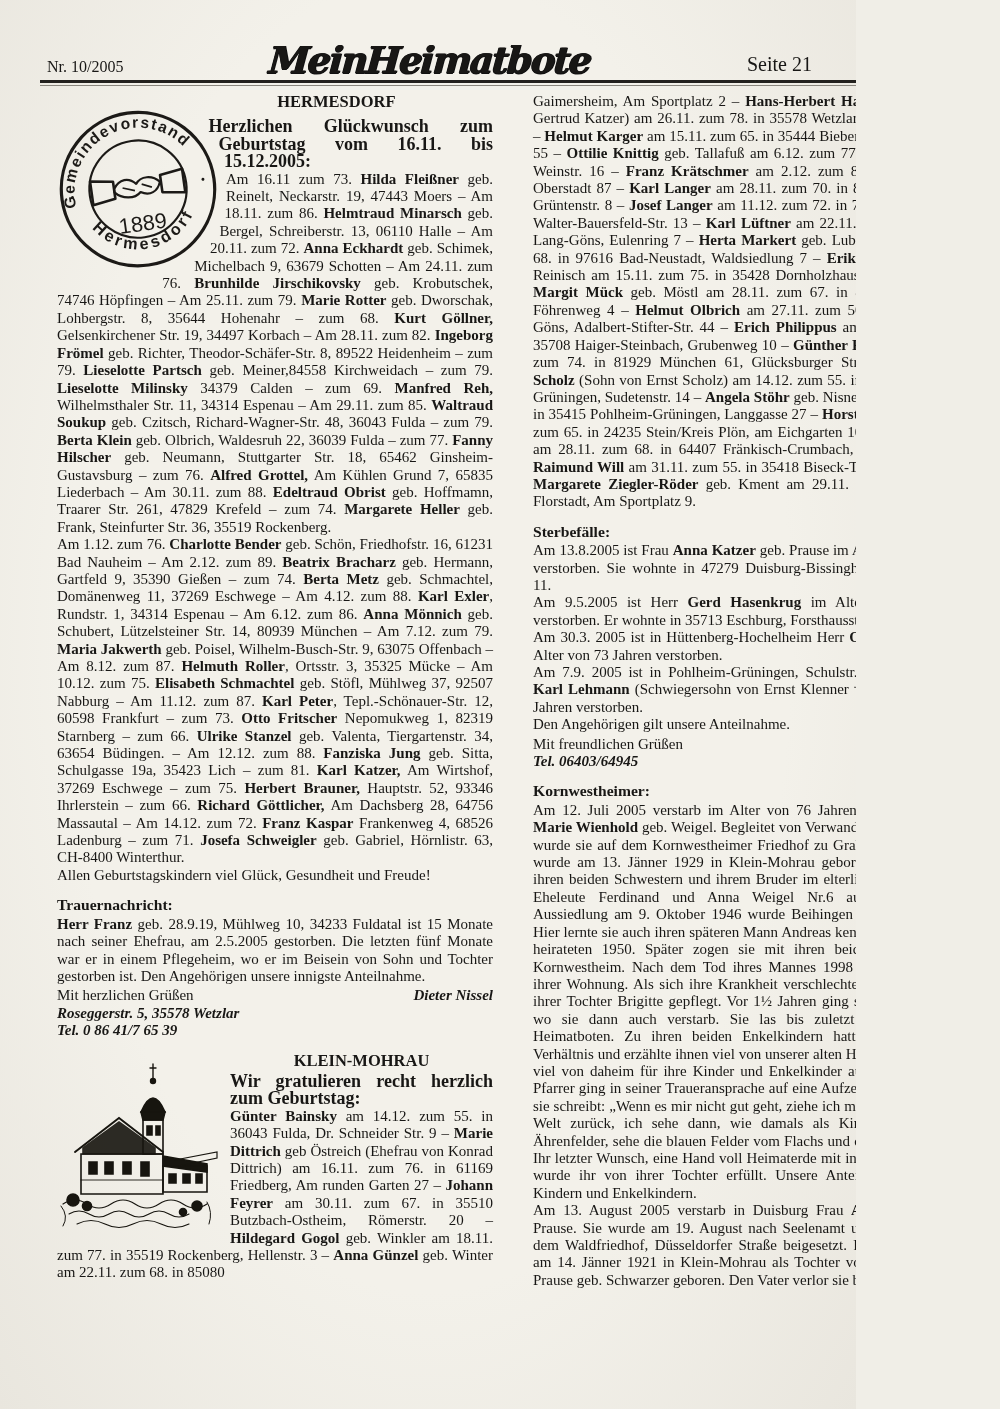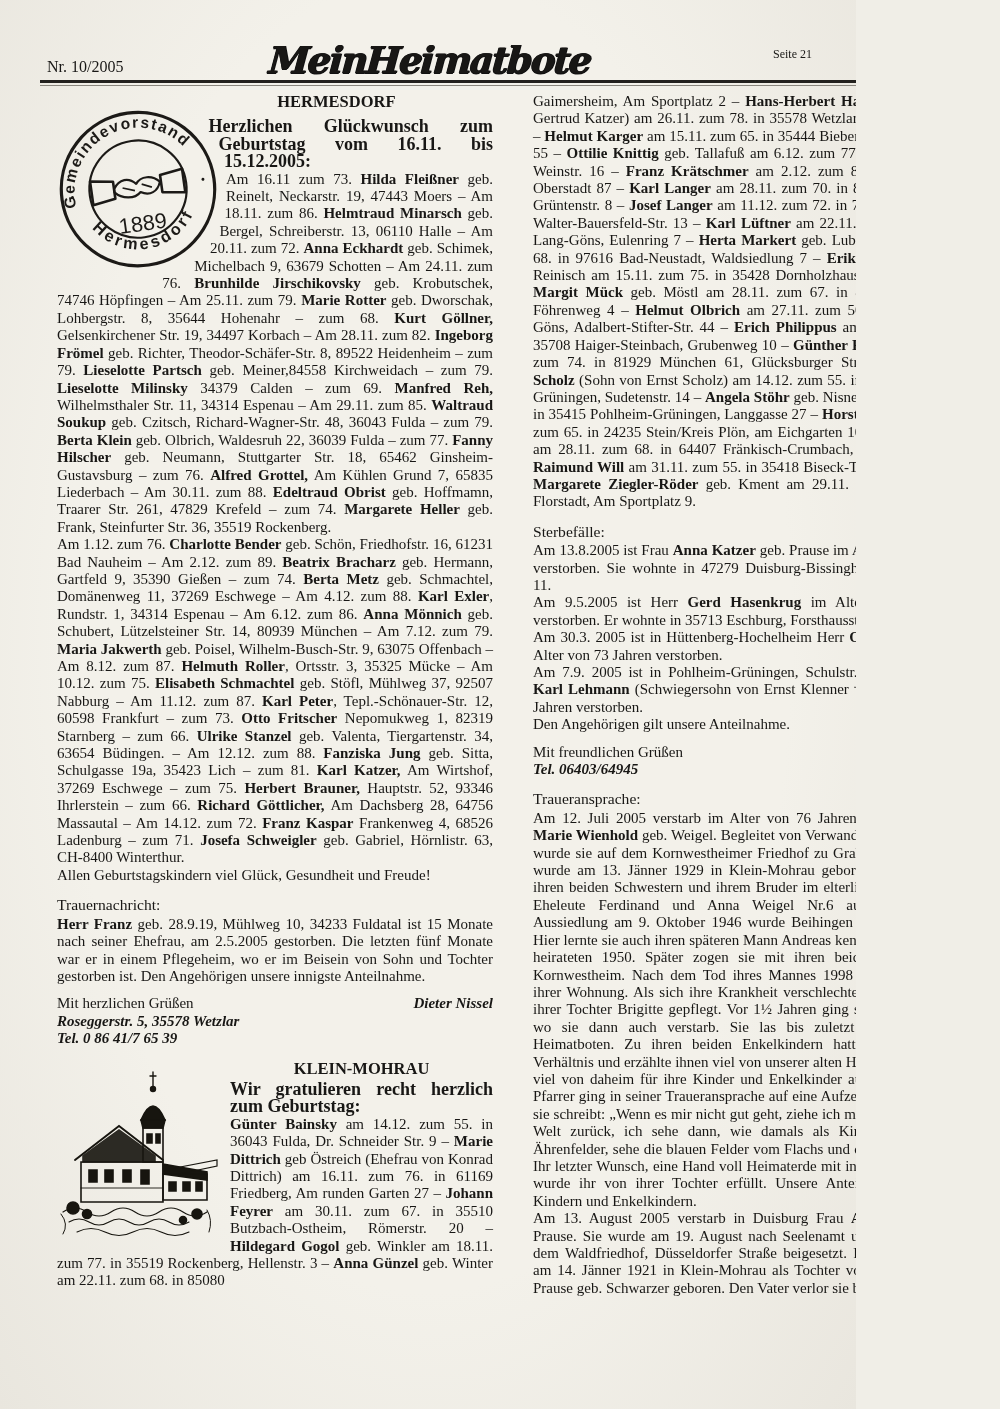--- a/index.html
+++ b/index.html
@@ -8,39 +8,39 @@
     background:#f0eee7;
     font-family:"Liberation Serif", serif;
     color:#181715;
     -webkit-font-smoothing:antialiased;
   }
   .page{position:relative;width:856px;height:1409px;overflow:hidden;
     background:radial-gradient(ellipse at 50% 45%, #f3f1ea 60%, #e9e6de 100%);}
   
   .header-row{position:absolute;top:34px;left:47px;right:44px;height:44px;}
   .issue{position:absolute;left:0;bottom:2px;font-size:16px;}
-  .pageno{position:absolute;right:0;bottom:16px;font-size:12px;}
+  .pageno{position:absolute;right:0;bottom:2px;font-size:20px;}
   .masthead{
     position:absolute;left:0;right:0;bottom:-4px;text-align:center;
     font-family:"DejaVu Serif", serif;font-weight:bold;font-style:italic;
     font-size:37px;letter-spacing:-2px;transform:skewX(-4deg);
     text-shadow:1px 0 0 #111, -0.5px 0 0 #111, 0 0.5px 0 #111;
   }
   .header-rule{position:absolute;top:80px;left:40px;width:918px;height:2px;
     border-top:3px solid #23211e;border-bottom:1px solid #8a867e;}
   
   .col{position:absolute;top:93px;font-size:15px;line-height:17.4px;}
   .col-left{left:57px;width:436px;}
   .col-right{left:533px;width:438px;}
   p.just{margin:0;text-align:justify;}
   .section-title{font-weight:bold;text-align:center;font-size:16.5px;margin:0 0 8px 0;}
   .sub-bold{font-weight:bold;font-size:18px;}
-  .head-bold{font-weight:normal;font-size:15.6px;margin:12px 0 2px 0;}
+  .head-bold{font-weight:bold;font-size:15.6px;margin:12px 0 2px 0;}
   .gap-top{margin-top:8px;}
-  .closing-row{display:flex;justify-content:space-between;margin-top:10px;}
+  .closing-row{display:flex;justify-content:space-between;margin-top:2px;}
   .sig-right{font-style:italic;font-weight:bold;}
   .inline-sig{float:right;font-style:italic;margin-left:38px;}
   
   .seal-float{float:left;width:176px;height:204px;margin:2px 4px 0 0;
     shape-outside:circle(90px at 79px 96px);}
   .church-float{float:left;width:167px;height:184px;margin:4px 6px 0 0;}
   svg{display:block;}
 </style>
 </head>
 <body>
@@ -150,18 +150,18 @@
     <p class="just gap-top">Am 9.5.2005 ist Herr <b>Gerd Hasenkrug</b> im Alter von 75 Jahren verstorben. Er wohnte in 35713 Eschburg, Forsthausstr. 8.</p>
     <p class="just gap-top">Am 30.3. 2005 ist in Hüttenberg-Hochelheim Herr <b>Oswald Reimer</b> im Alter von 73 Jahren verstorben.</p>
     <p class="just gap-top">Am 7.9. 2005 ist in Pohlheim-Grüningen, Schulstr. 2, Herr <b>Joachim Karl Lehmann</b> (Schwiegersohn von Ernst Klenner †) im Alter von 64 Jahren verstorben.</p>
     <p class="just">Den Angehörigen gilt unsere Anteilnahme.</p>
     <div class="closing-row">
       <span>Mit freundlichen Grüßen</span>
       <span class="sig-right">Alma Langer</span>
     </div>
     <div class="sig-right">Tel. 06403/64945</div>
 
-    <div class="head-bold">Traueransprache:</div>
+    <div class="head-bold">Kornwestheimer:</div>
     <p class="just">Am 12. Juli 2005 verstarb im Alter von 76 Jahren unsere Schwester <b>Marie Wienhold</b> geb. Weigel. Begleitet von Verwandten und Bekannten wurde sie auf dem Kornwestheimer Friedhof zu Grabe getragen. Marie wurde am 13. Jänner 1929 in Klein-Mohrau geboren und wuchs mit ihren beiden Schwestern und ihrem Bruder im elterlichen Anwesen der Eheleute Ferdinand und Anna Weigel Nr.6 auf. Nach unserer Aussiedlung am 9. Oktober 1946 wurde Beihingen ihre neue Heimat. Hier lernte sie auch ihren späteren Mann Andreas kennen und die beiden heirateten 1950. Später zogen sie mit ihren beiden Kindern nach Kornwestheim. Nach dem Tod ihres Mannes 1998 lebte sie allein in ihrer Wohnung. Als sich ihre Krankheit verschlechterte, wurde sie von ihrer Tochter Brigitte gepflegt. Vor 1½ Jahren ging sie ins Pflegeheim, wo sie dann auch verstarb. Sie las bis zuletzt aufmerksam den Heimatboten. Zu ihren beiden Enkelkindern hatte sie ein inniges Verhältnis und erzählte ihnen viel von unserer alten Heimat. Sie hat auch viel von daheim für ihre Kinder und Enkelkinder aufgeschrieben. Der Pfarrer ging in seiner Traueransprache auf eine Aufzeichnung ein, in der sie schreibt: „Wenn es mir nicht gut geht, ziehe ich mich in meine kleine Welt zurück, ich sehe dann, wie damals als Kind, die wogenden Ährenfelder, sehe die blauen Felder vom Flachs und den bunten Mohn". Ihr letzter Wunsch, eine Hand voll Heimaterde mit ins Grab zu nehmen, wurde ihr von ihrer Tochter erfüllt. Unsere Anteilnahme gilt ihren Kindern und Enkelkindern.<span class="inline-sig">Franz Weigel</span></p>
     <p class="just gap-top">Am 13. August 2005 verstarb in Duisburg Frau <b>Anna Katzer</b> geb. Prause. Sie wurde am 19. August nach Seelenamt und Trauerfeier auf dem Waldfriedhof, Düsseldorfer Straße beigesetzt. Frau Katzer wurde am 14. Jänner 1921 in Klein-Mohrau als Tochter von Josef und Anna Prause geb. Schwarzer geboren. Den Vater verlor sie bereits</p>
   </div>
 
 </div>
 
 </body></html>

